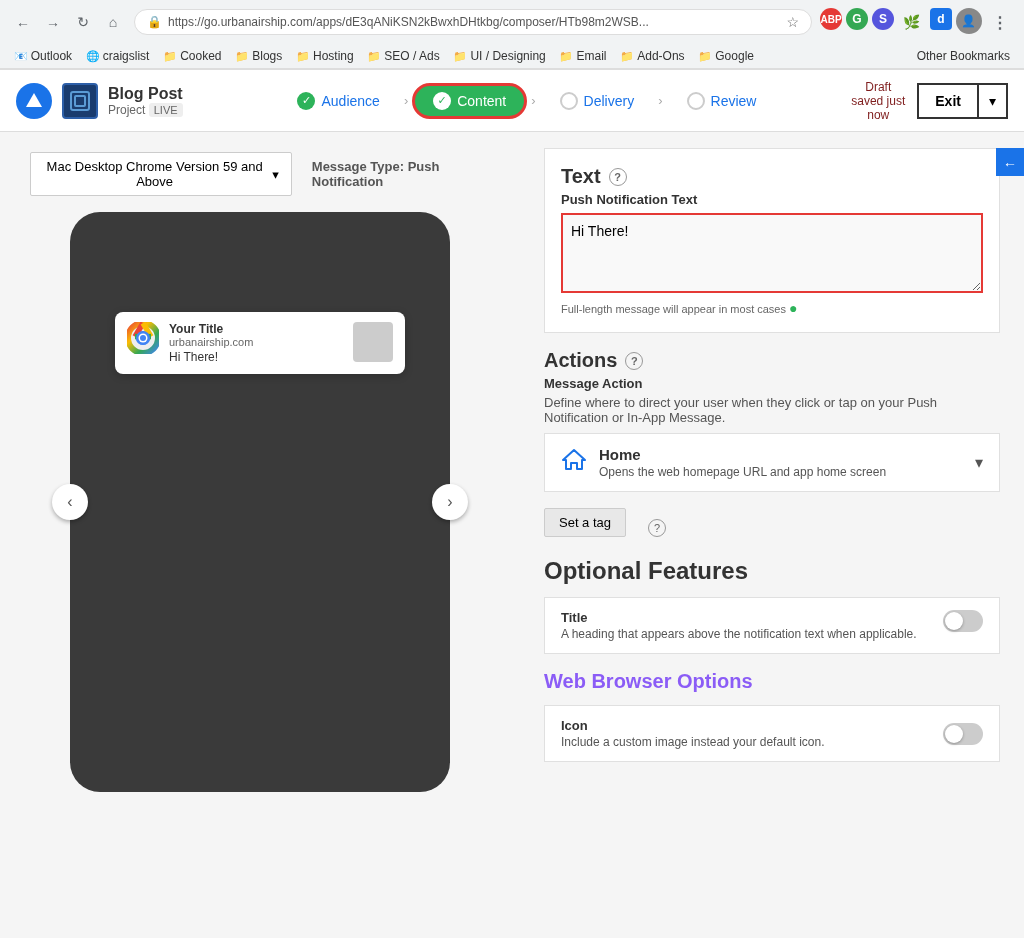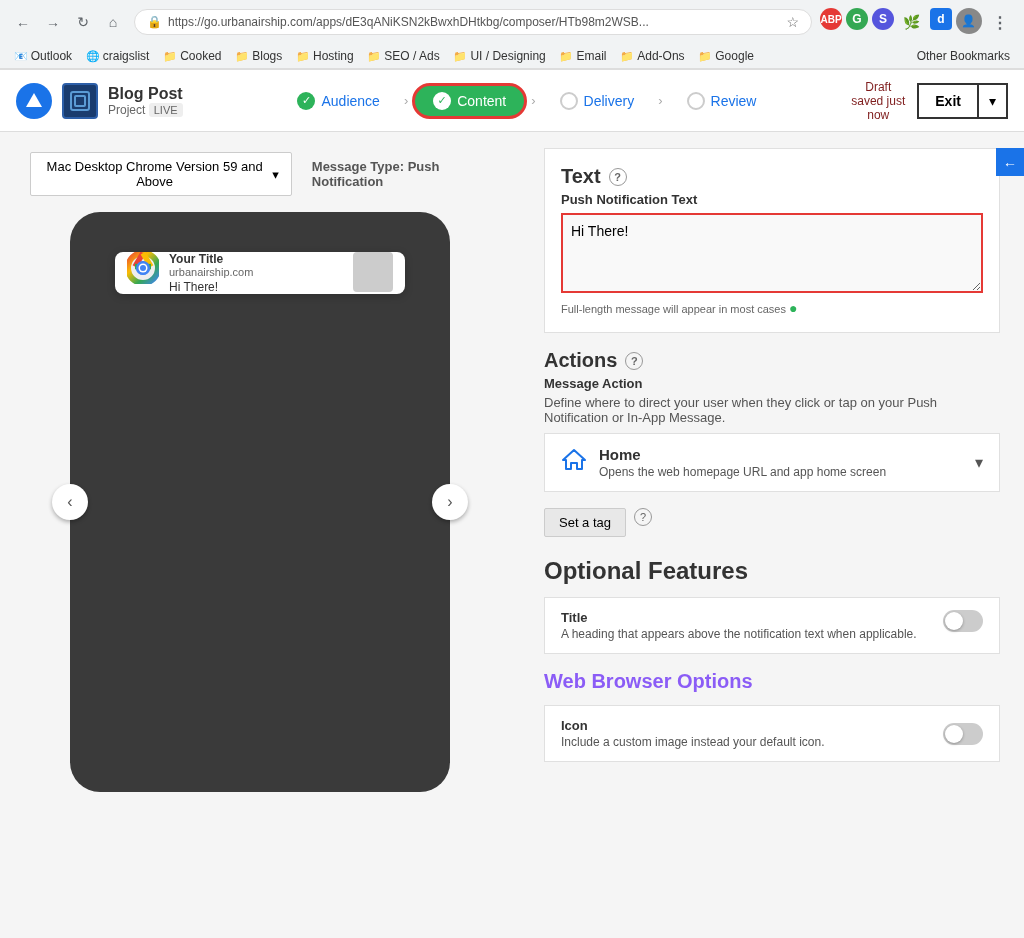--- a/index.html
+++ b/index.html
@@ -49,21 +49,21 @@
     .left-panel { width: 520px; padding: 20px; position: relative; display: flex; flex-direction: column; align-items: center; }
     .device-select-btn { background: white; border: 1px solid #ccc; padding: 6px 12px; font-size: 13px; cursor: pointer; display: flex; align-items: center; gap: 6px; border-radius: 2px; }
     .message-type-label { font-size: 13px; color: #555; margin-left: 20px; }
     .message-type-label span { font-weight: 600; }
 
     .device-preview-area { position: relative; width: 380px; height: 580px; background: #3a3a3a; border-radius: 30px; display: flex; align-items: flex-start; justify-content: center; padding-top: 40px; }
     .nav-arrow { position: absolute; top: 50%; transform: translateY(-50%); width: 36px; height: 36px; background: white; border: none; border-radius: 50%; display: flex; align-items: center; justify-content: center; cursor: pointer; font-size: 16px; color: #555; box-shadow: 0 2px 4px rgba(0,0,0,0.3); }
     .nav-arrow.left { left: -18px; }
     .nav-arrow.right { right: -18px; }
 
-    .notification-card { background: white; border-radius: 8px; width: 290px; padding: 0 12px; display: flex; align-items: flex-start; gap: 10px; box-shadow: 0 2px 8px rgba(0,0,0,0.2); }
+    .notification-card { background: white; border-radius: 8px; width: 290px; padding: 10px 12px; display: flex; align-items: flex-start; gap: 10px; margin-top: 60px; box-shadow: 0 2px 8px rgba(0,0,0,0.2); }
     .notif-content { flex: 1; }
     .notif-title { font-size: 12px; font-weight: 700; color: #333; }
     .notif-url { font-size: 11px; color: #666; }
     .notif-message { font-size: 12px; color: #333; margin-top: 2px; }
     .notif-image-placeholder { width: 40px; height: 40px; background: #ccc; border-radius: 4px; }
 
     
     .right-panel { flex: 1; padding: 16px 24px; overflow-y: auto; position: relative; }
     .back-arrow { position: absolute; top: 16px; right: 0; width: 28px; height: 28px; background: #1a73e8; color: white; display: flex; align-items: center; justify-content: center; cursor: pointer; font-size: 14px; }
 
@@ -80,21 +80,21 @@
     .message-action-label { font-size: 13px; font-weight: 600; color: #333; margin-bottom: 4px; }
     .action-description { font-size: 13px; color: #555; margin-bottom: 8px; }
 
     .action-card { background: white; border: 1px solid #e0e0e0; padding: 12px 16px; display: flex; align-items: center; gap: 12px; }
     .home-icon { font-size: 22px; color: #1a73e8; }
     .action-info { flex: 1; }
     .action-name { font-size: 15px; font-weight: 700; color: #333; }
     .action-desc { font-size: 12px; color: #555; margin-top: 2px; }
     .expand-icon { color: #555; font-size: 16px; cursor: pointer; }
 
-    .tag-section { display: flex; align-items: flex-start; gap: 8px; margin-bottom: 20px; }
+    .tag-section { display: flex; align-items: flex-end; gap: 22px; margin-bottom: 20px; }
     .set-tag-btn { background: #e8e8e8; border: 1px solid #ccc; padding: 6px 14px; font-size: 13px; cursor: pointer; border-radius: 2px; }
 
     .optional-features { margin-bottom: 16px; }
     .optional-title { font-size: 24px; font-weight: 700; color: #333; margin-bottom: 12px; }
     .feature-row { background: white; border: 1px solid #e0e0e0; padding: 12px 16px; margin-bottom: 12px; display: flex; align-items: flex-start; gap: 12px; }
     .feature-info { flex: 1; }
     .feature-name { font-size: 13px; font-weight: 600; color: #333; }
     .feature-desc { font-size: 12px; color: #555; margin-top: 2px; }
     .toggle { width: 40px; height: 22px; background: #ccc; border-radius: 11px; position: relative; cursor: pointer; flex-shrink: 0; }
     .toggle::after { content: ''; position: absolute; width: 18px; height: 18px; background: white; border-radius: 50%; top: 2px; left: 2px; box-shadow: 0 1px 3px rgba(0,0,0,0.3); }

